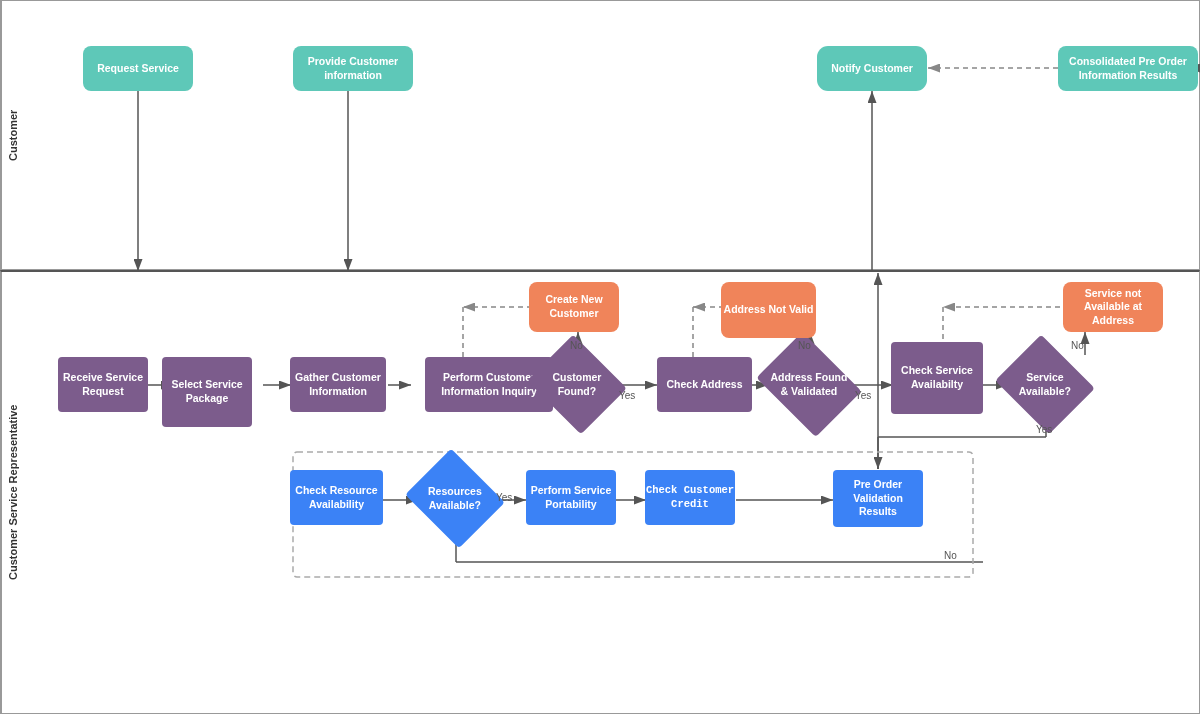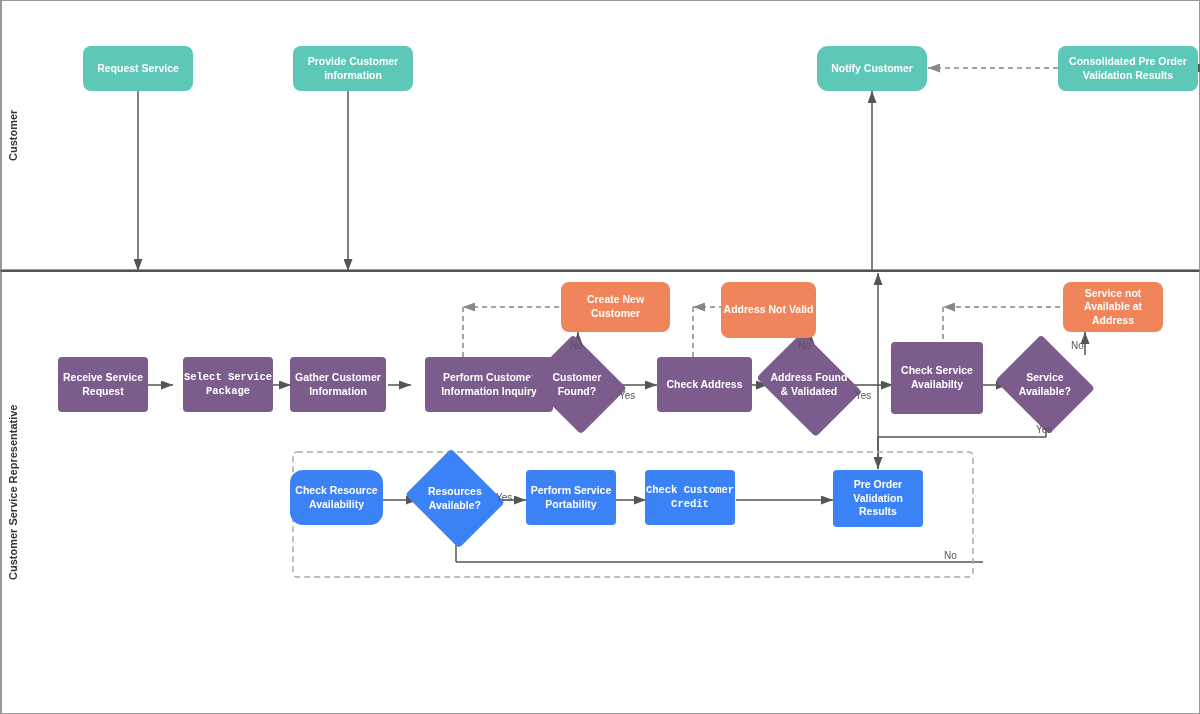--- a/index.html
+++ b/index.html
@@ -147,21 +147,21 @@
 
       <div class="node node-teal node-rounded" style="left:270px; top:45px; width:120px; height:45px;">
         Provide Customer information
       </div>
 
       <div class="node node-teal node-rounded" style="left:794px; top:45px; width:110px; height:45px;border-radius:11px;">
         Notify Customer
       </div>
 
       <div class="node node-teal node-rounded" style="left:1035px; top:45px; width:140px; height:45px;">
-        Consolidated Pre Order Validation Results
+        Consolidated Pre Order Information Results
       </div>
 
     </div>
   </div>
 
   <div class="swim-lane lane-csr">
     <div class="lane-label">Customer Service Representative</div>
     <div class="lane-content">
 
       <svg class="arrows-svg">
@@ -224,39 +224,39 @@
 
         <line x1="855" y1="197" x2="855" y2="1" stroke="#555" stroke-width="1.5" marker-end="url(#arr2)"></line>
 
         <rect x="270" y="180" width="680" height="125" fill="none" stroke="#aaa" stroke-width="1.5" stroke-dasharray="6,4" rx="4"></rect>
       </svg>
 
       <div class="node node-purple" style="left:35px; top:85px; width:90px; height:55px;">
         Receive Service Request
       </div>
 
-      <div class="node node-purple" style="left:160px; top:85px; width:90px; height:55px;font-family:Liberation Mono, monospace;">
+      <div class="node node-purple" style="left:139px; top:85px; width:90px; height:70px;">
         Select Service Package
       </div>
 
       <div class="node node-purple" style="left:267px; top:85px; width:96px; height:55px;">
         Gather Customer Information
       </div>
 
       <div class="node node-purple" style="left:402px; top:85px; width:128px; height:55px;">
         Perform Customer Information Inquiry
       </div>
 
       <div class="node node-diamond diamond-purple" style="left:516px; top:80px; width:76px; height:65px;">
         <div class="diamond-inner">
           <span class="diamond-text">Customer Found?</span>
         </div>
       </div>
 
-      <div class="node node-orange node-rounded" style="left:538px; top:10px; width:109px; height:50px;">
+      <div class="node node-orange node-rounded" style="left:506px; top:10px; width:90px; height:50px;">
         Create New Customer
       </div>
 
       <div class="node node-purple" style="left:634px; top:85px; width:95px; height:55px;">
         Check Address
       </div>
 
       <div class="node node-diamond diamond-purple" style="left:744px; top:80px; width:84px; height:65px;">
         <div class="diamond-inner">
           <span class="diamond-text">Address Found &amp; Validated</span>
@@ -274,21 +274,21 @@
       <div class="node node-diamond diamond-purple" style="left:984px; top:80px; width:76px; height:65px;">
         <div class="diamond-inner">
           <span class="diamond-text">Service Available?</span>
         </div>
       </div>
 
       <div class="node node-orange node-rounded" style="left:1040px; top:10px; width:100px; height:50px;">
         Service not Available at Address
       </div>
 
-      <div class="node node-blue" style="left:267px; top:198px; width:93px; height:55px;border-radius:13px;">
+      <div class="node node-blue" style="left:267px; top:198px; width:93px; height:55px;">
         Check Resource Availability
       </div>
 
       <div class="node node-diamond diamond-blue" style="left:394px; top:194px; width:76px; height:65px;">
         <div class="diamond-inner" style="background:#3b82f6;">
           <span class="diamond-text">Resources Available?</span>
         </div>
       </div>
 
       <div class="node node-blue" style="left:503px; top:198px; width:90px; height:55px;">

